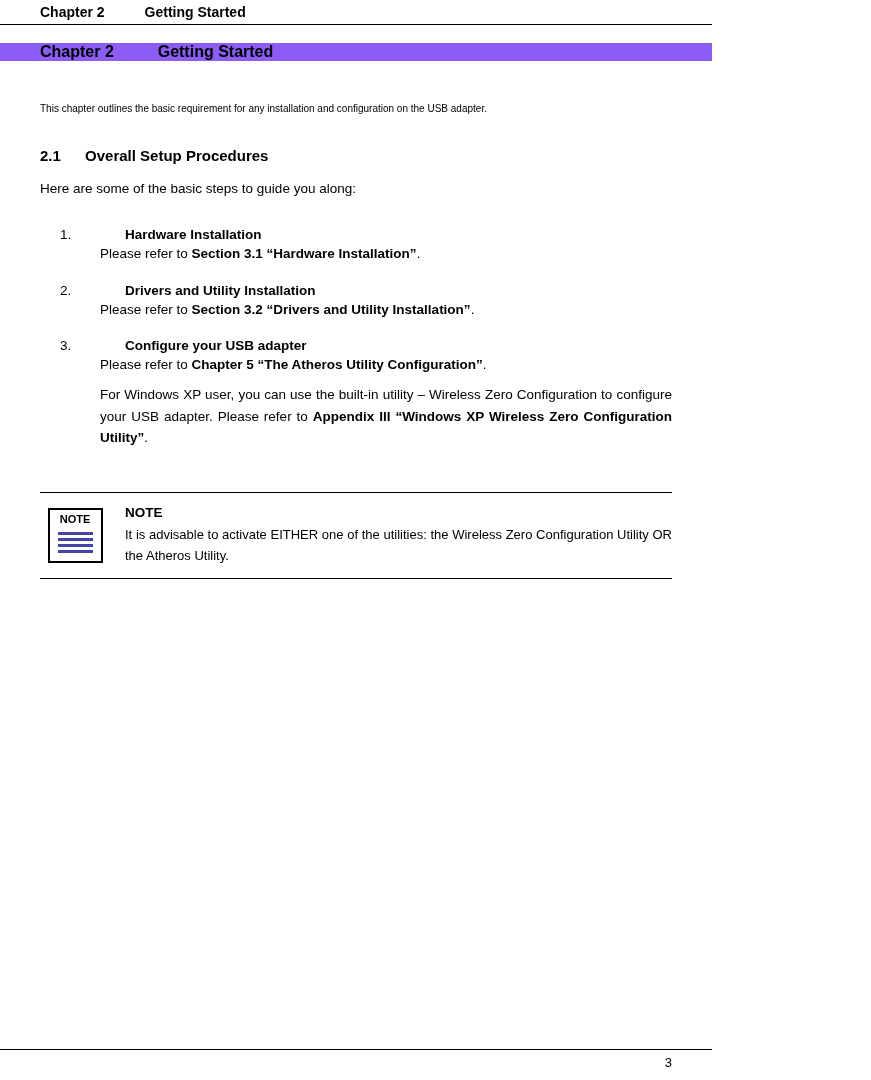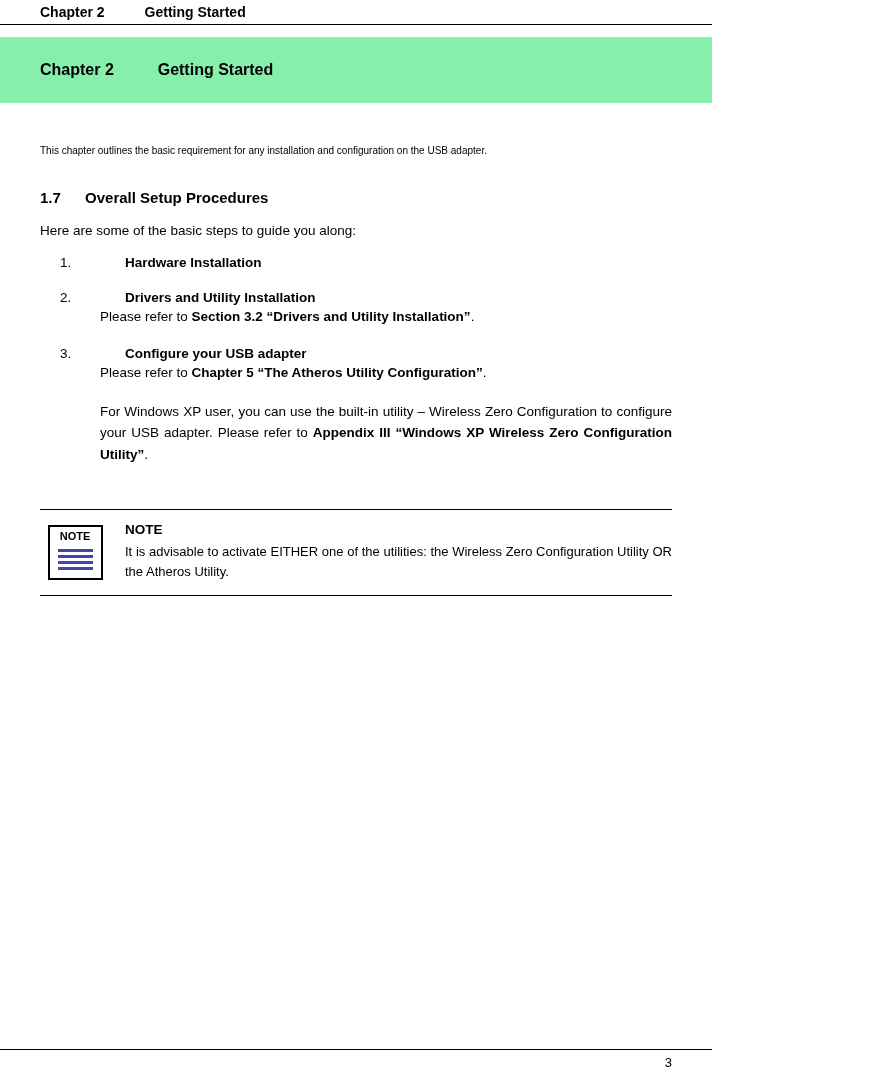--- a/index.html
+++ b/index.html
@@ -39,23 +39,23 @@
       margin-right: 40px;
     }
 
     .top-title-bar .chapter-title {
       font-weight: bold;
       font-size: 14px;
     }
 
     
     .gray-header {
-      background-color: #86efac;
-      padding: 24px 40px;
-      margin-top: 12px;
+      background-color: #8b5cf6;
+      padding: 0 40px;
+      margin-top: 18px;
     }
 
     .gray-header .chapter-label {
       font-weight: bold;
       font-size: 16px;
       margin-right: 40px;
     }
 
     .gray-header .chapter-title {
       font-weight: bold;
@@ -83,21 +83,21 @@
       margin-bottom: 15px;
     }
 
     .section-heading .section-num {
       margin-right: 20px;
     }
 
     
     .section-intro {
       font-size: 13.5px;
-      margin-bottom: 14px;
+      margin-bottom: 28px;
       margin-left: 0;
       line-height: 1.5;
     }
 
     
     .numbered-list {
       list-style: none;
       padding-left: 20px;
     }
 
@@ -238,32 +238,35 @@
   <div class="gray-header">
     <span class="chapter-label">Chapter 2</span>
     <span class="chapter-title">Getting Started</span>
   </div>
 
   <div class="main-content">
 
     <p class="intro-paragraph">This  chapter  outlines  the  basic  requirement  for  any  installation  and configuration on the USB adapter.</p>
 
     <div class="section-heading">
-      <span class="section-num">1.7</span>
+      <span class="section-num">2.1</span>
       <span>Overall Setup Procedures</span>
     </div>
 
     <p class="section-intro">Here are some of the basic steps to guide you along:</p>
 
     <ul class="numbered-list">
 
       <li>
         <span class="list-num">1.</span>
         <div class="list-content">
           <span class="list-item-title">Hardware Installation</span>
+          <span class="list-item-body">
+            <span>Please refer to </span><span class="bold-ref">Section 3.1 “Hardware Installation”</span><span>.</span>
+          </span>
         </div>
       </li>
 
       <li>
         <span class="list-num">2.</span>
         <div class="list-content">
           <span class="list-item-title">Drivers and Utility Installation</span>
           <span class="list-item-body">
             <span>Please refer to </span><span class="bold-ref">Section 3.2 “Drivers and Utility Installation”</span><span>.</span>
           </span>
@@ -271,21 +274,21 @@
       </li>
 
       <li>
         <span class="list-num">3.</span>
         <div class="list-content">
           <span class="list-item-title">Configure your USB adapter</span>
           <span class="list-item-body">
             <span>Please refer to </span><span class="bold-ref">Chapter 5 “The Atheros Utility Configuration”</span><span>.</span>
           </span>
           
-          <div class="winxp-note" style="margin-left:0; margin-top:18px;">
+          <div class="winxp-note" style="margin-left:0; margin-top:9px;">
             <span>For Windows XP user, you can use the built-in utility – Wireless Zero Configuration to configure your USB adapter. Please refer to </span><span class="bold-ref">Appendix III “Windows XP Wireless Zero Configuration Utility”</span><span>.</span>
           </div>
         </div>
       </li>
 
     </ul>
 
     <div class="note-box">
       <div class="note-icon">
         <div class="note-icon-box">

